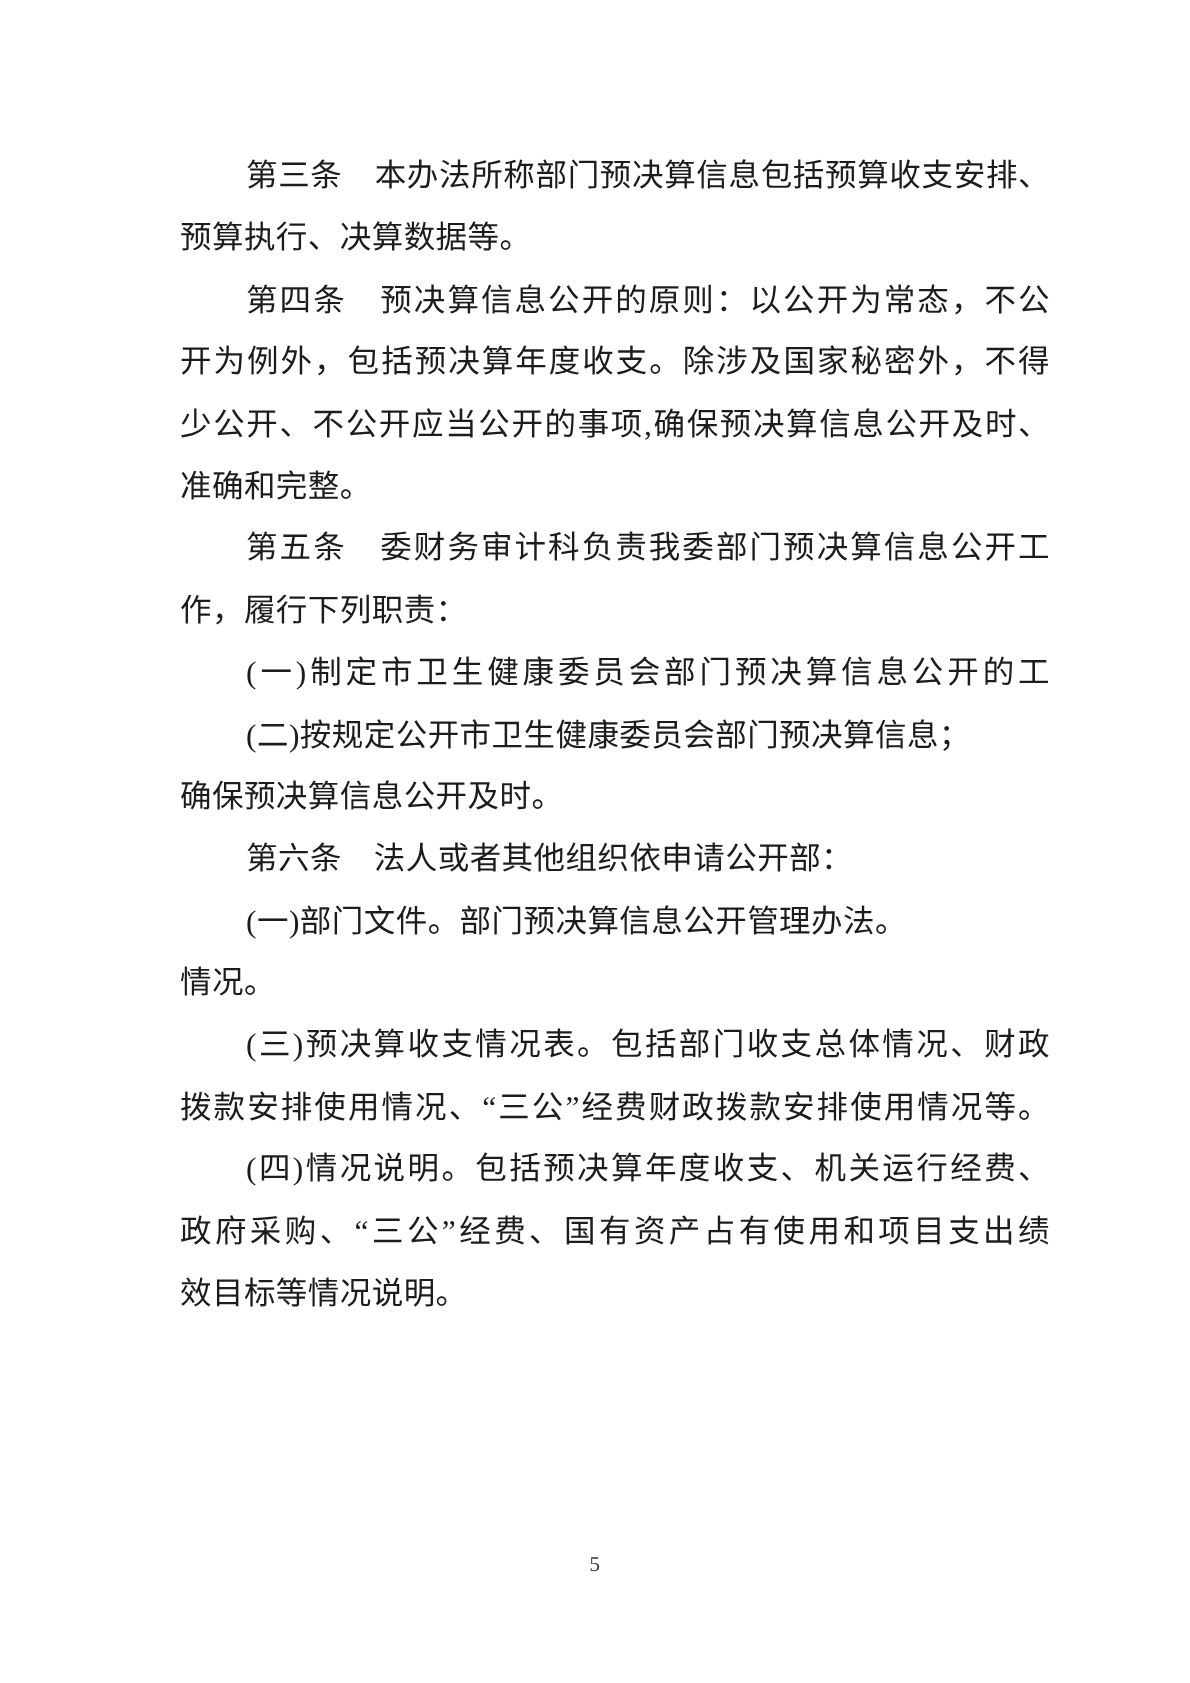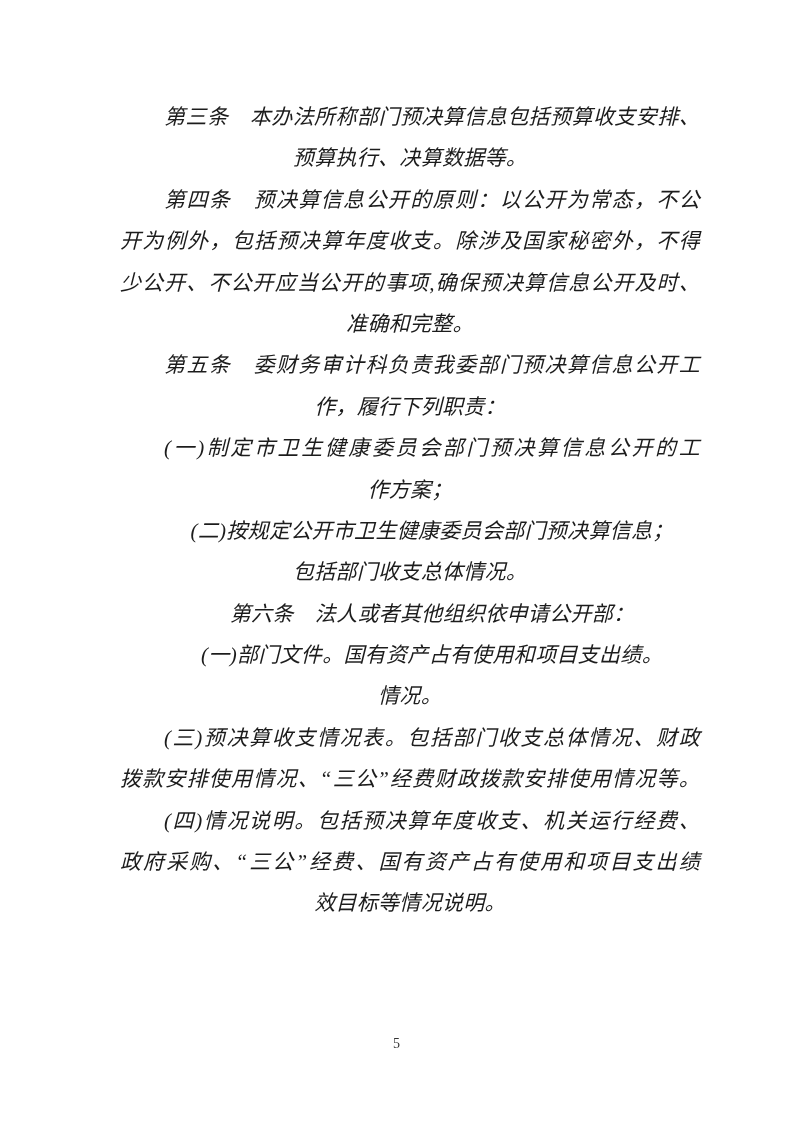--- a/index.html
+++ b/index.html
@@ -15,23 +15,22 @@
     background: #ffffff;
   }
   .body-text {
     position: absolute;
     left: 120px; top: 97px;
     width: 580px;
     font-size: 21px;
     line-height: 41.4px;
     color: #1c1c1c;
     letter-spacing: 0.3px;
-    font-style: italic;
   }
-  .line { height: 41.4px; text-align: center; }
+  .line { height: 41.4px; text-align: left; }
   .line.indent { text-indent: 44px; }
   .line.just {
     text-align: justify;
     text-align-last: justify;
   }
   .footer {
     position: absolute;
     left: 0; top: 1034px;
     width: 793px;
     text-align: center;
@@ -48,25 +47,24 @@
   <div class="body-text" style="color: rgb(28, 28, 28);">
     <div class="line indent just">第三条　本办法所称部门预决算信息包括预算收支安排、</div>
     <div class="line">预算执行、决算数据等。</div>
     <div class="line indent just">第四条　预决算信息公开的原则：以公开为常态，不公</div>
     <div class="line just">开为例外，包括预决算年度收支。除涉及国家秘密外，不得</div>
     <div class="line just">少公开、不公开应当公开的事项,确保预决算信息公开及时、</div>
     <div class="line">准确和完整。</div>
     <div class="line indent just">第五条　委财务审计科负责我委部门预决算信息公开工</div>
     <div class="line">作，履行下列职责：</div>
     <div class="line indent just">(一)制定市卫生健康委员会部门预决算信息公开的工</div>
-    <div class="line">作方案；</div>
     <div class="line indent">(二)按规定公开市卫生健康委员会部门预决算信息；</div>
-    <div class="line">包括部门收支总体情况。</div>
+    <div class="line">确保预决算信息公开及时。</div>
     <div class="line indent">第六条　法人或者其他组织依申请公开部：</div>
-    <div class="line indent">(一)部门文件。国有资产占有使用和项目支出绩。</div>
+    <div class="line indent">(一)部门文件。部门预决算信息公开管理办法。</div>
     <div class="line">情况。</div>
     <div class="line indent just">(三)预决算收支情况表。包括部门收支总体情况、财政</div>
     <div class="line just">拨款安排使用情况、“三公”经费财政拨款安排使用情况等。</div>
     <div class="line indent just">(四)情况说明。包括预决算年度收支、机关运行经费、</div>
     <div class="line just">政府采购、“三公”经费、国有资产占有使用和项目支出绩</div>
     <div class="line">效目标等情况说明。</div>
   </div>
 
   <div class="footer">
     <span>5</span>

